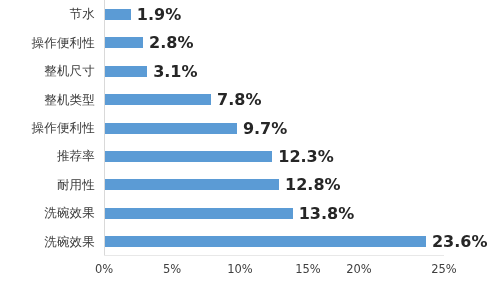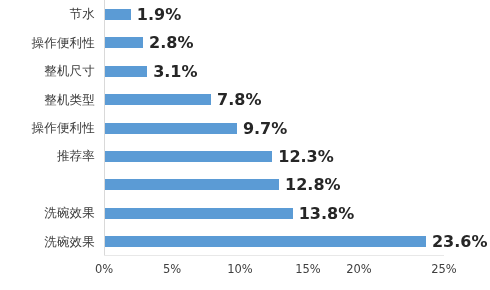--- a/index.html
+++ b/index.html
@@ -101,20 +101,21 @@
 
 <div id="chart-root">
 
   <div class="cat-labels">
       <div class="cat-label" style="top: 7.22222px;">节水</div>
       <div class="cat-label" style="top: 35.6667px;">操作便利性</div>
       <div class="cat-label" style="top: 64.1111px;">整机尺寸</div>
       <div class="cat-label" style="top: 92.5556px;">整机类型</div>
       <div class="cat-label" style="top: 121px;">操作便利性</div>
       <div class="cat-label" style="top: 149.444px;">推荐率</div>
+      <div class="cat-label" style="top: 177.889px;">耐用性</div>
       <div class="cat-label" style="top: 206.333px;">洗碗效果</div>
       <div class="cat-label" style="top: 234.778px; padding-left: 18px;">洗碗效果</div>
     </div>
 
   <div class="plot">
     <div class="axis-line"></div>
     <div class="baseline"></div>
   <div class="bar" style="left: 1px; top: 8.72222px; width: 25.84px; background: rgb(91, 155, 213);"></div>
       <div class="bar-value" style="left: 32.84px; top: 8.72222px; color: rgb(38, 38, 38);">1.9%</div>
       <div class="bar" style="left: 1px; top: 37.1667px; width: 38.08px; background: rgb(91, 155, 213);"></div>

